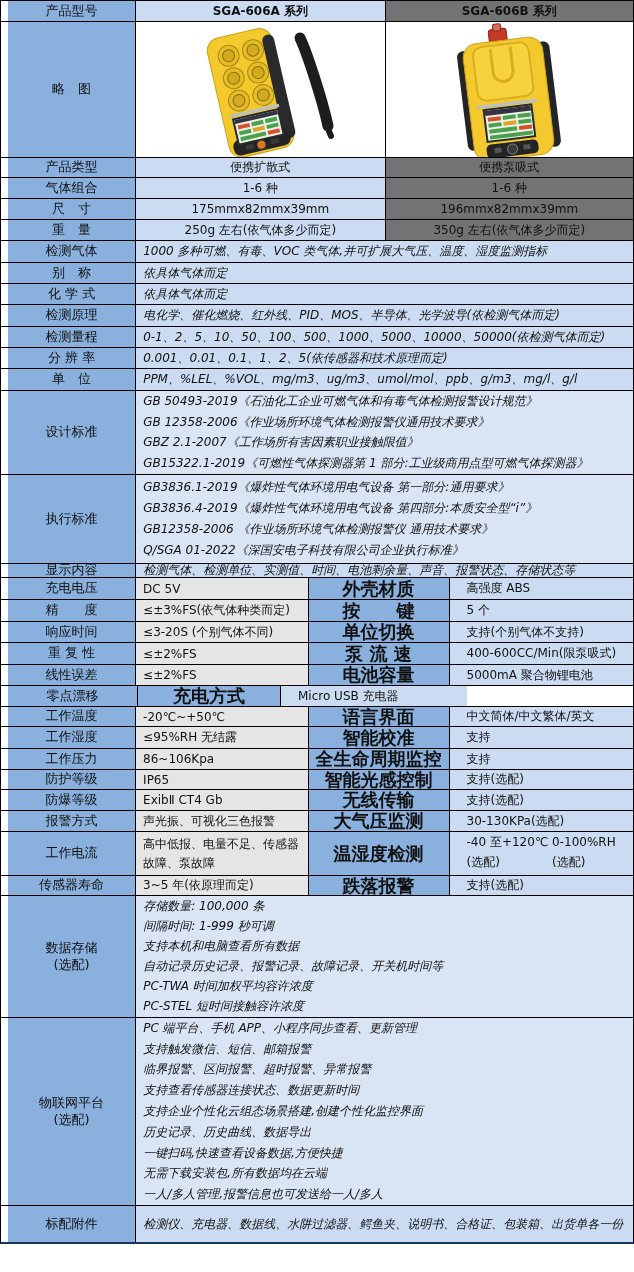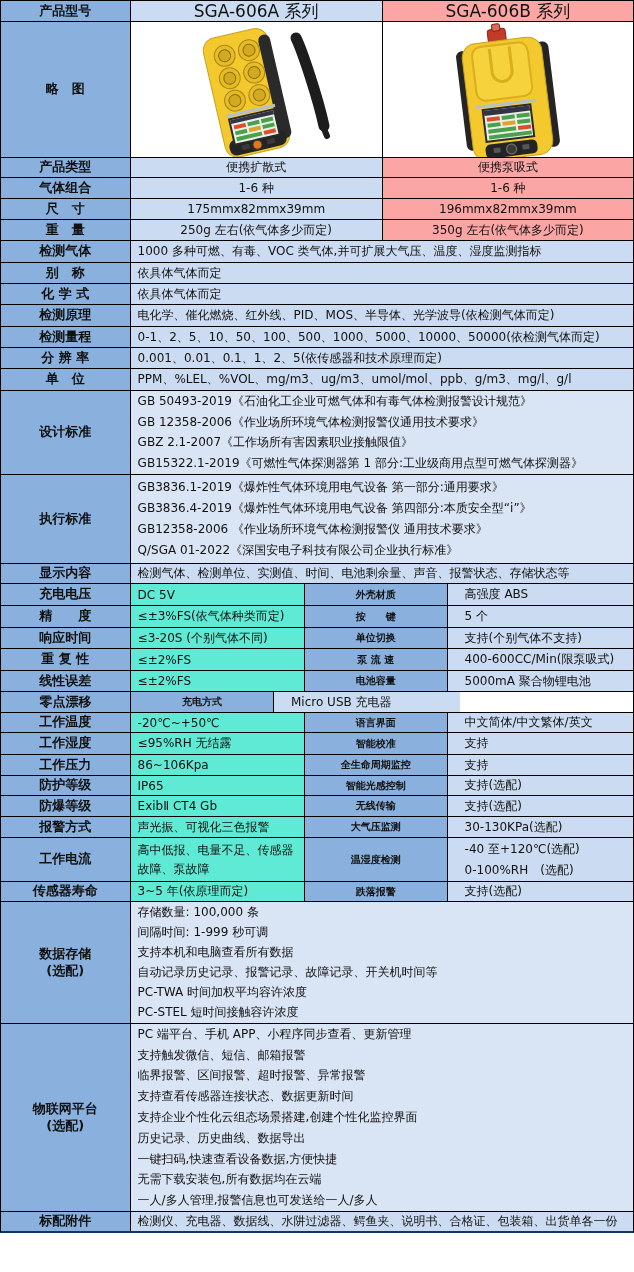--- a/index.html
+++ b/index.html
@@ -9,36 +9,36 @@
     border:1px solid #000;
     border-bottom:2px solid #16365c;
     font-family:"DejaVu Sans","Liberation Sans",sans-serif;
     color:#111;
     font-size:12px;
   }
   .r{display:flex;border-bottom:1px solid #000;box-sizing:border-box;}
   .r:last-child{border-bottom:none;}
   .c{box-sizing:border-box;border-right:1px solid #000;display:flex;align-items:center;overflow:hidden;}
   .r > .c:last-child{border-right:none;}
-  .lab{width:130px;background:#8ab1de;font-weight:bold;justify-content:center;text-align:center;font-size:13px;flex-direction:column;line-height:1.25;}
-  .lab2{width:143px;background:#8ab1de;font-weight:bold;justify-content:center;text-align:center;font-size:10px;}
-  .hdr{background:#c6d7ef;font-weight:normal;justify-content:center;font-size:17px;}
+  .lab{width:130px;background:#8ab1de;font-weight:normal;justify-content:center;text-align:center;font-size:13px;flex-direction:column;line-height:1.25;margin-left:7px;}
+  .lab2{width:143px;background:#8ab1de;font-weight:bold;justify-content:center;text-align:center;font-size:18px;}
+  .hdr{background:#c6d7ef;font-weight:bold;justify-content:center;font-size:12px;}
   .va{width:253px;background:#cbdcf2;justify-content:center;text-align:center;}
-  .vb{width:251px;background:#fca5a5;justify-content:center;text-align:center;}
-  .v1{width:175px;background:#5eead4;padding-left:7px;}
+  .vb{width:251px;background:#737373;justify-content:center;text-align:center;}
+  .v1{width:175px;background:#e5e5e5;padding-left:7px;}
   .v2{width:186px;background:#cbdcf2;padding-left:17px;}
-  .spanv{width:504px;background:#cbdcf2;padding-left:7px;}
+  .spanv{width:504px;background:#cbdcf2;padding-left:7px;font-style:italic;}
   .tall{background:#d9e4f4;flex-direction:column;align-items:flex-start;justify-content:center;padding-left:7px;}
   .tall .line{height:21px;display:flex;align-items:center;}
   .tall .line20{height:20px;display:flex;align-items:center;}
   .imgcell{background:#ffffff;justify-content:center;}
   .wrap2{flex-wrap:wrap;align-content:center;line-height:1.55;}
-  .col2{flex-direction:column;align-items:flex-start;justify-content:center;line-height:1.7;}
-  .h18{height:20px}.h20{height:20px}.h21{height:21px}.h22{height:22px}.h23{height:20px}
-  .h25{height:19px}.h44{height:44px}.h84{height:84px}.h89{height:89px}
+  .col2{flex-direction:row;align-items:flex-start;justify-content:center;line-height:1.7;}
+  .h18{height:14px}.h20{height:20px}.h21{height:21px}.h22{height:22px}.h23{height:20px}
+  .h25{height:36px}.h44{height:44px}.h84{height:84px}.h89{height:89px}
   .h122{height:122px}.h146{height:136px}.h188{height:188px}
 </style>
 </head>
 <body>
 
 <div id="spec-table">
 
   <div class="r h21">
     <div class="c lab">产品型号</div>
     <div class="c va hdr">SGA-606A 系列</div>

